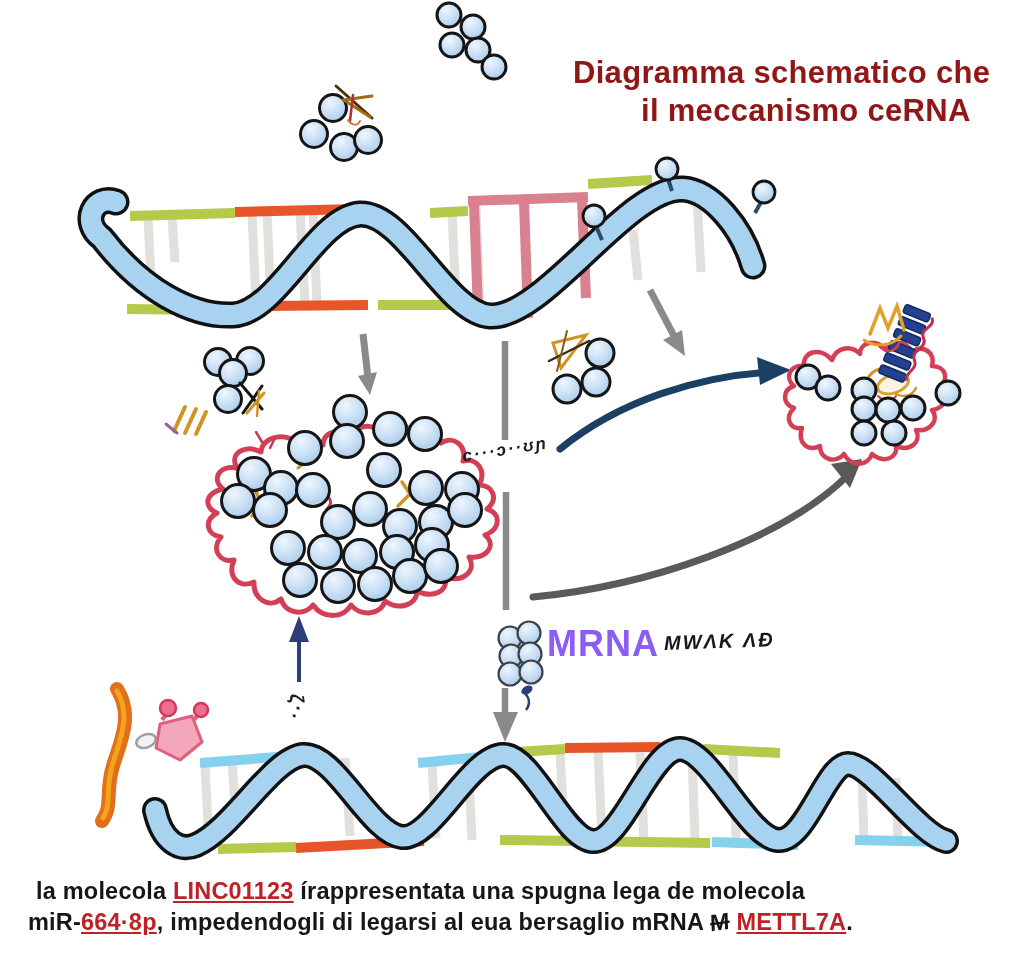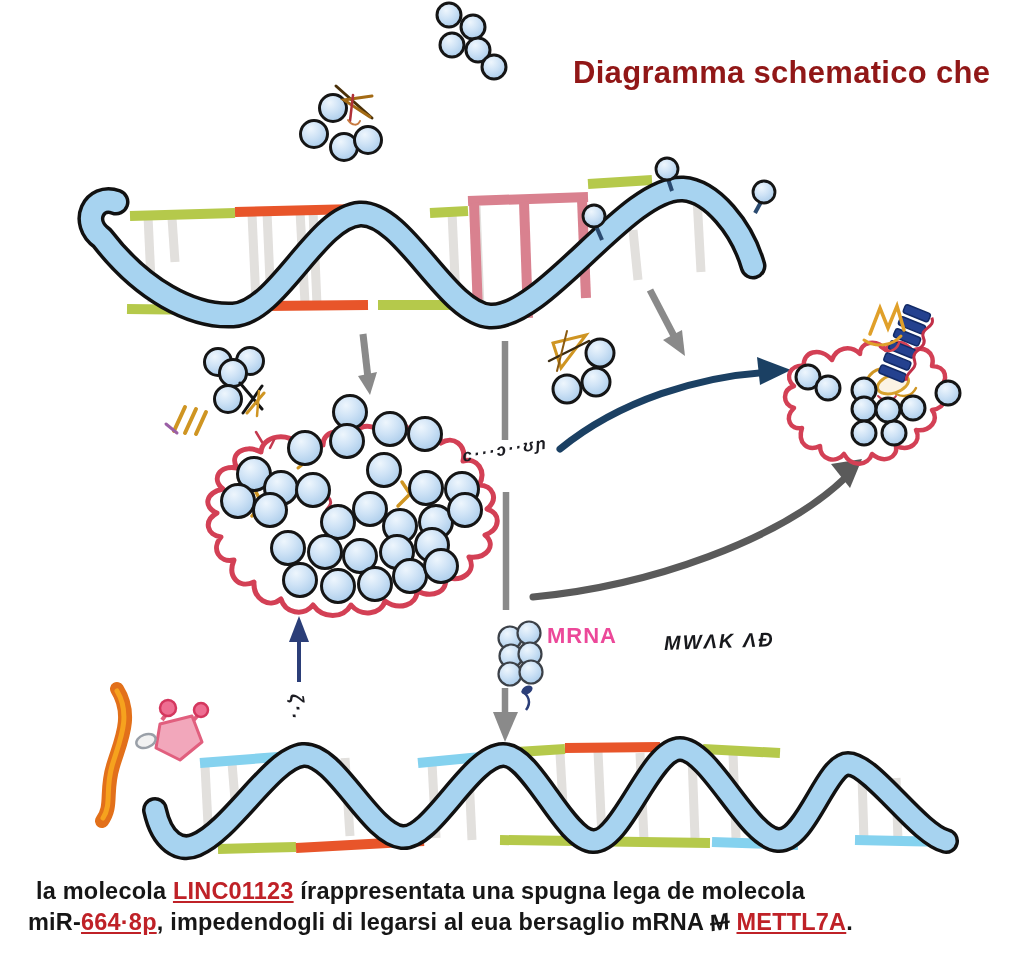--- a/index.html
+++ b/index.html
@@ -5,21 +5,21 @@
   :root{
     --title-red:#911717; --cap-red:#bf2127; --cap-black:#161616;
   }
   html,body{margin:0;padding:0;background:#fff;}
   body{width:1024px;height:970px;overflow:hidden;position:relative;
        font-family:"Liberation Sans", sans-serif;}
   .stage{position:absolute;left:0;top:0;width:952px;height:970px;}
   .stage svg{position:absolute;left:0;top:0;}
   .title-line{position:absolute;color:var(--title-red);font-weight:bold;
       font-size:31px;white-space:nowrap;letter-spacing:.3px;}
-  .mrna-label{position:absolute;font-weight:bold;font-size:22px;color:#ec4899;
+  .mrna-label{position:absolute;font-weight:bold;font-size:36px;color:#8b5cf6;
       letter-spacing:1px;white-space:nowrap;}
   .mrna-scribble{position:absolute;font-weight:bold;font-size:20px;color:#17181c;
       font-style:italic;letter-spacing:2px;white-space:nowrap;transform:rotate(-2deg);}
   .scribble{position:absolute;font-weight:bold;font-style:italic;font-size:17px;
       color:#1c1c22;letter-spacing:2px;white-space:nowrap;}
   .caption-line{position:absolute;font-weight:bold;font-size:23.5px;
       color:var(--cap-black);white-space:nowrap;letter-spacing:.2px;}
   .caption-line .red{color:var(--cap-red);text-decoration:underline;}
   .caption-line .strike{text-decoration:line-through;display:inline-block;
       transform:rotate(-8deg) skewX(-6deg);}
@@ -284,20 +284,21 @@
         <circle cx="510" cy="674" r="11.5" fill="url(#ballGrad)" stroke="#3c4148" stroke-width="2.2"></circle>
         <circle cx="531" cy="672" r="11.5" fill="url(#ballGrad)" stroke="#3c4148" stroke-width="2.2"></circle>
       </g>
   <g>
     <path d="M 526 710 C 532 702 528 695 522 691" fill="none" stroke="#2b3e78" stroke-width="2.5"></path>
     <ellipse cx="527" cy="690" rx="6" ry="4" fill="#2b3e78" transform="rotate(-30 527 690)"></ellipse>
   </g>
 </svg>
 
 <div class="title-line" style="left:573px;top:55px">Diagramma schematico che</div>
+<div class="title-line" style="left:641px;top:93px">il meccanismo ceRNA</div>
 
 <div class="mrna-label" style="left:547px;top:623px">MRNA</div>
 <div class="mrna-scribble" style="left:664px;top:630px">MWΛK ΛƉ</div>
 
 <div class="scribble" style="left:462px;top:440px;transform:rotate(-9deg)">c···ɔ··ʊɲ</div>
 <div class="scribble" style="left:284px;top:696px;transform:rotate(82deg);font-size:19px">ζ·.</div>
 
 <div class="caption-line" style="left:36px;top:878px"><span>la molecola </span><span class="red">LINC01123</span><span> írappresentata una spugna lega de molecola</span></div>
 <div class="caption-line" style="left:28px;top:909px"><span>miR-</span><span class="red">664·8p</span><span>, impedendogli di legarsi al eua bersaglio  mRNA </span><span class="strike">M</span><span> </span><span class="red">METTL7A</span><span>.</span></div>
 

